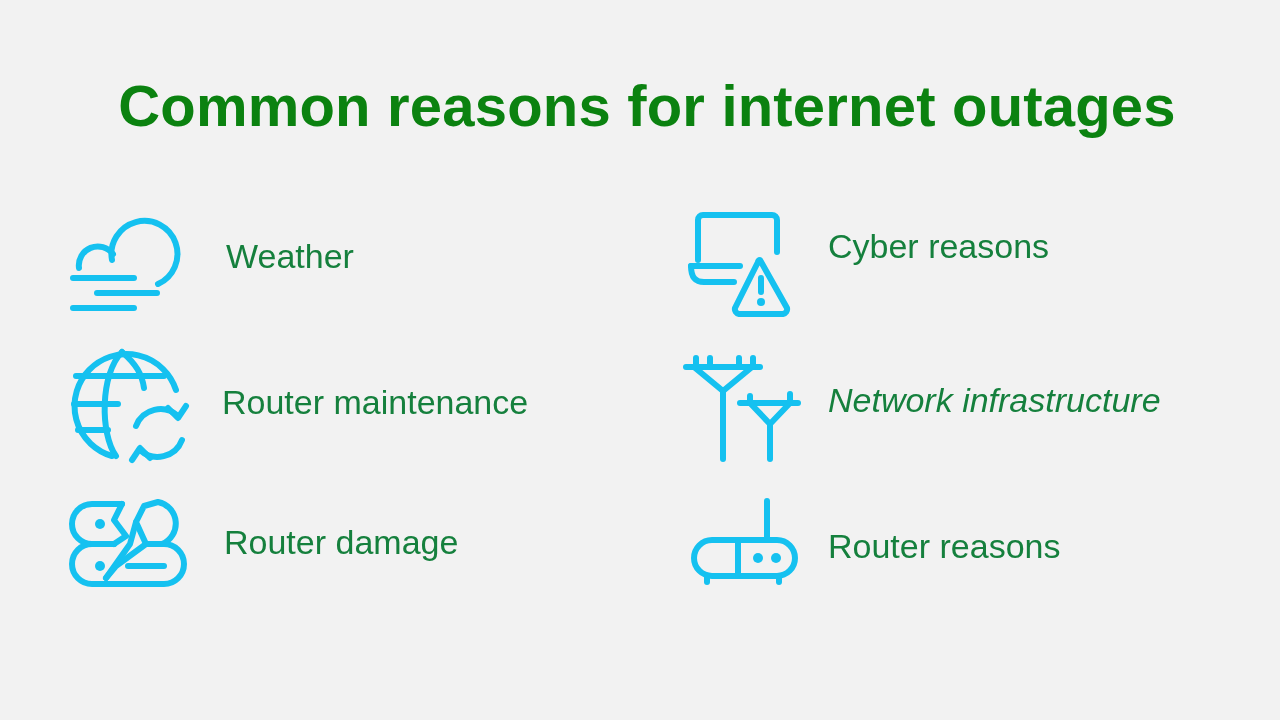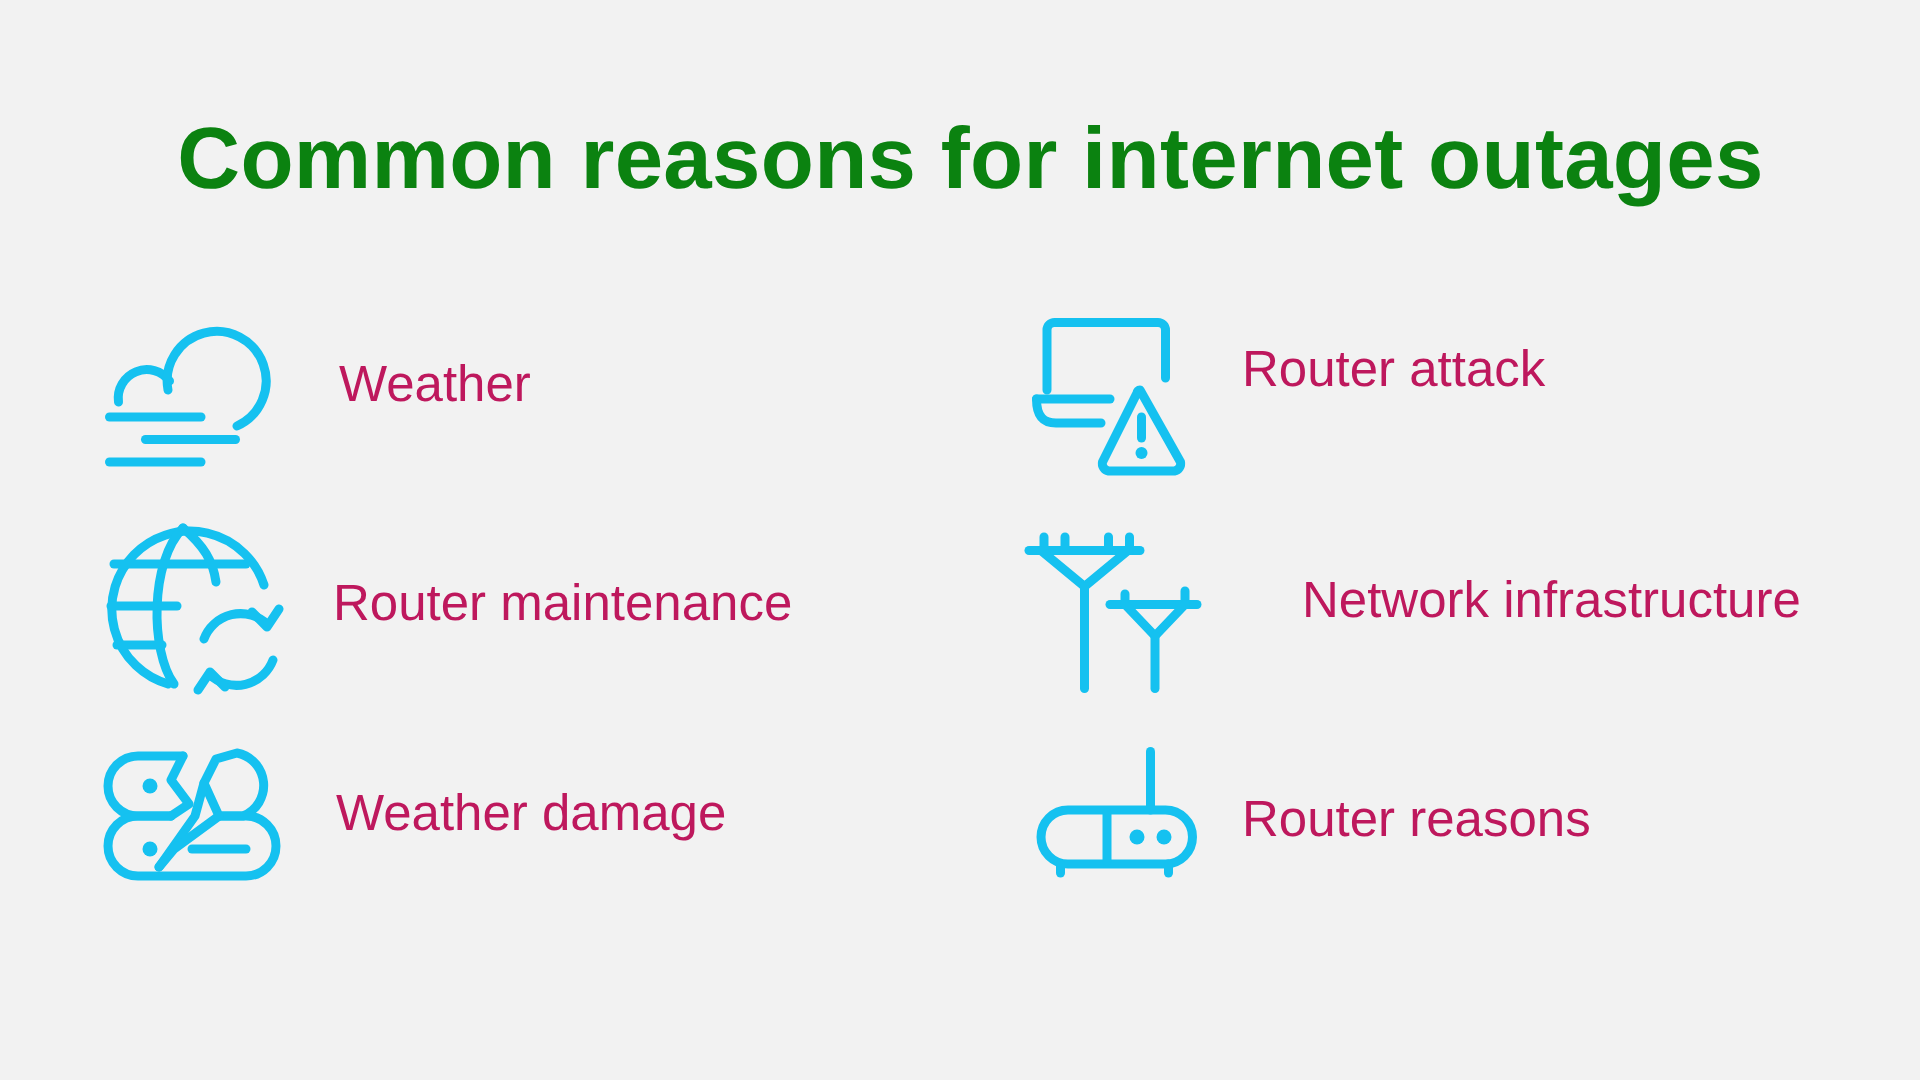--- a/index.html
+++ b/index.html
@@ -31,21 +31,21 @@
       display: block;
     }
     .item svg {
       position: absolute;
       overflow: visible;
     }
     .label {
       position: absolute;
       font-family: "Liberation Sans", sans-serif;
       font-size: 34px;
-      color: #be185d;
+      color: #15803d;
       white-space: nowrap;
       line-height: 40px;
     }
     svg .s {
       fill: none;
       stroke: #15c1f0;
       stroke-width: 6;
       stroke-linecap: round;
       stroke-linejoin: round;
     }
@@ -91,51 +91,51 @@
     <path class="s" d="M56 12 L26 12 A20 20 0 0 0 26 52 L48 52"></path>
     <path class="s" d="M56 12 L48 28 L60 44 L48 52"></path>
     <path class="s" d="M78 14 L92 10 A22 22 0 0 1 96 52 L80 52 L70 30 Z"></path>
     <path class="s" d="M70 30 L64 52 L40 86"></path>
     <path class="s" d="M48 52 L26 52 A20 20 0 0 0 26 92 L98 92 A20 20 0 0 0 98 52 L80 52"></path>
     <path class="s" d="M80 52 L50 74 L40 86"></path>
     <line class="s" x1="62" y1="74" x2="98" y2="74"></line>
     <circle class="f" cx="34" cy="32" r="5"></circle>
     <circle class="f" cx="34" cy="74" r="5"></circle>
   </svg>
-  <div class="label" style="left:224px;top:522px;">Weather damage</div>
+  <div class="label" style="left:224px;top:522px;">Router damage</div>
 </div>
 
 <div class="item" style="left:0;top:0;">
   <svg width="120" height="120" style="left:684px;top:208px;" viewBox="0 0 120 120">
     <path class="s" d="M14 52 L14 12 A5 5 0 0 1 19 7 L88 7 A5 5 0 0 1 93 12 L93 44"></path>
     <path class="s" d="M7 58 L56 58"></path>
     <path class="s" d="M7 58 C7 70 12 74 20 74 L50 74"></path>
     <path class="s" d="M76 52 L103 100 A5 5 0 0 1 99 106 L55 106 A5 5 0 0 1 51 100 L74 54 A2 2 0 0 1 76 52 Z"></path>
     <line class="s" x1="77" y1="70" x2="77" y2="84"></line>
     <circle class="f" cx="77" cy="94" r="4"></circle>
   </svg>
-  <div class="label" style="left:828px;top:226px;">Router attack</div>
+  <div class="label" style="left:828px;top:226px;">Cyber reasons</div>
 </div>
 
 <div class="item" style="left:0;top:0;">
   <svg width="130" height="130" style="left:678px;top:344px;" viewBox="0 0 130 130">
     <line class="s" x1="8" y1="23" x2="82" y2="23"></line>
     <line class="s" x1="18" y1="14" x2="18" y2="23"></line>
     <line class="s" x1="32" y1="14" x2="32" y2="23"></line>
     <line class="s" x1="61" y1="14" x2="61" y2="23"></line>
     <line class="s" x1="75" y1="14" x2="75" y2="23"></line>
     <path class="s" d="M16 23 L45 47 L74 23"></path>
     <line class="s" x1="45" y1="47" x2="45" y2="115"></line>
     <line class="s" x1="62" y1="59" x2="120" y2="59"></line>
     <line class="s" x1="72" y1="52" x2="72" y2="59"></line>
     <line class="s" x1="112" y1="50" x2="112" y2="59"></line>
     <path class="s" d="M72 59 L92 80 L112 59"></path>
     <line class="s" x1="92" y1="80" x2="92" y2="115"></line>
   </svg>
-  <div class="label" style="left:868px;top:380px;">Network infrastructure</div>
+  <div class="label" style="left:828px;top:380px;font-style:italic;">Network infrastructure</div>
 </div>
 
 <div class="item" style="left:0;top:0;">
   <svg width="130" height="100" style="left:682px;top:492px;" viewBox="0 0 130 100">
     <line class="s" x1="85" y1="9" x2="85" y2="48"></line>
     <path class="s" d="M30 48 L95 48 A18 18 0 0 1 95 84 L30 84 A18 18 0 0 1 30 48 Z"></path>
     <line class="s" x1="56" y1="50" x2="56" y2="82"></line>
     <line class="s" x1="25" y1="84" x2="25" y2="90"></line>
     <line class="s" x1="97" y1="84" x2="97" y2="90"></line>
     <circle class="f" cx="76" cy="66" r="5"></circle>

